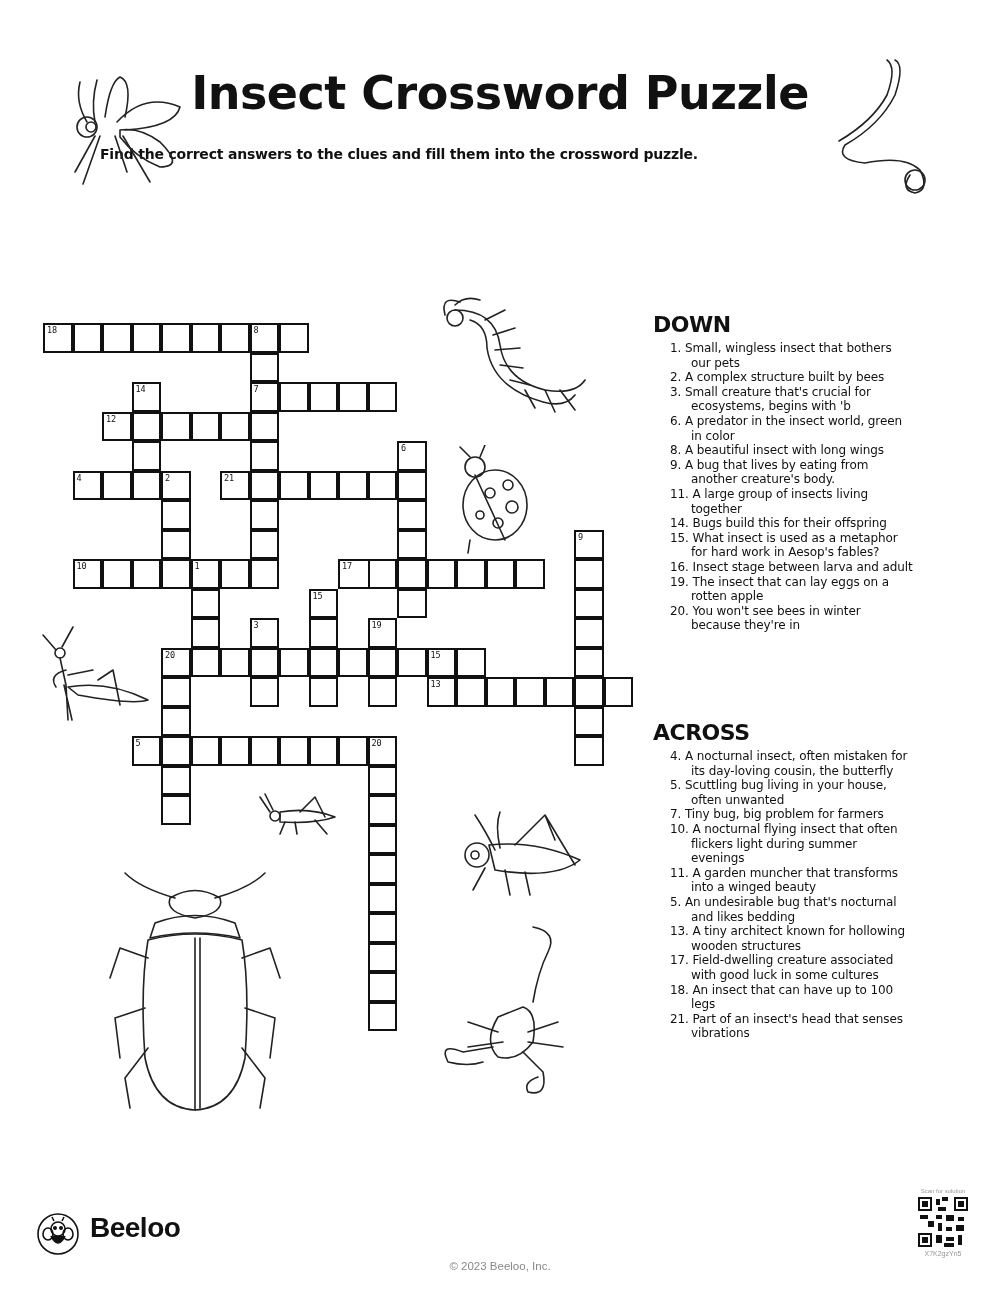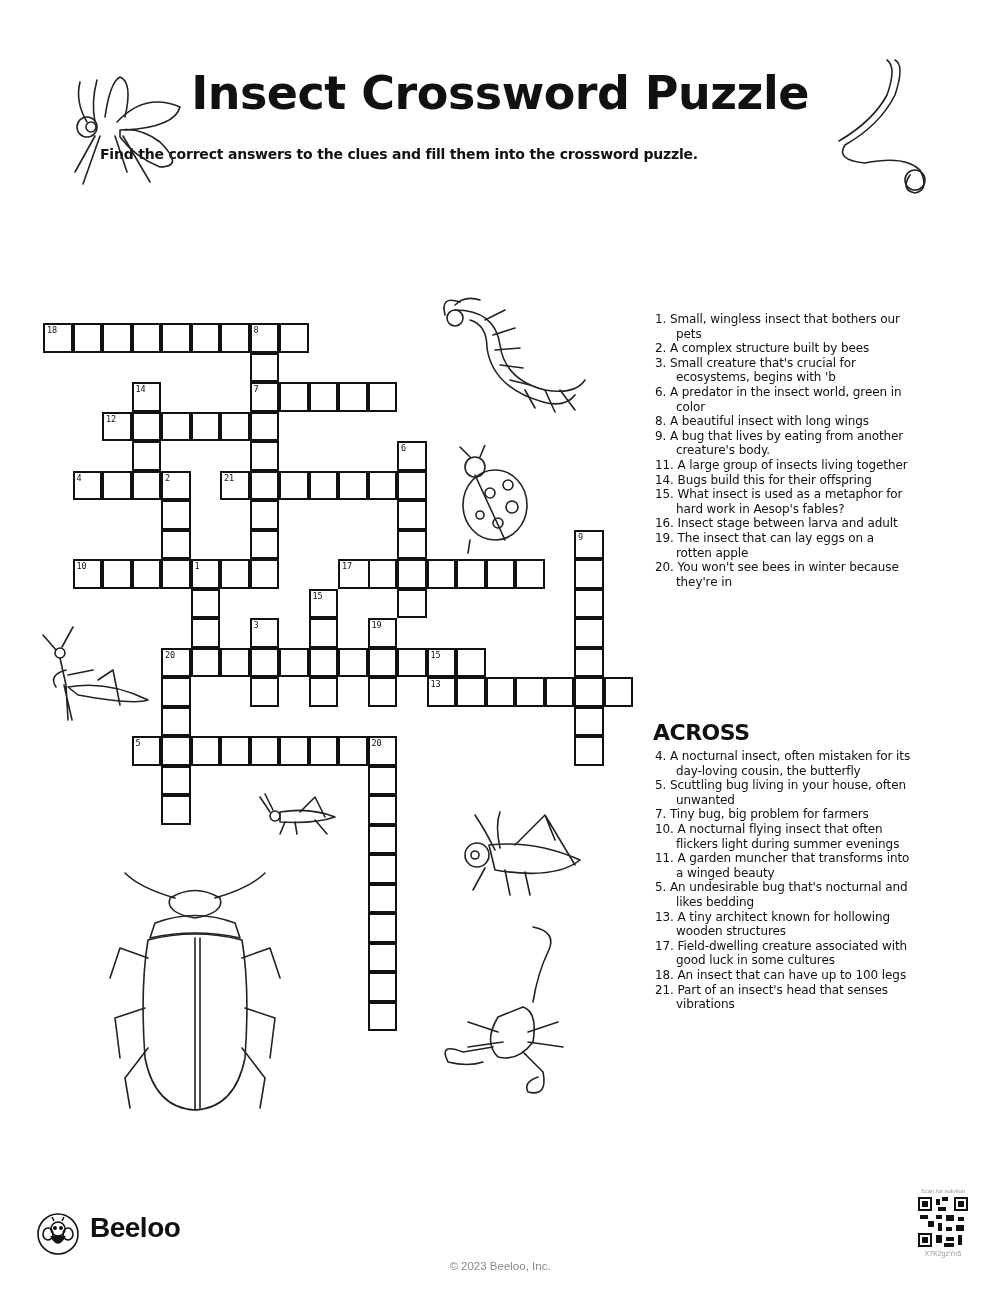--- a/index.html
+++ b/index.html
@@ -5,21 +5,21 @@
   html, body { margin: 0; padding: 0; background: #ffffff; }
   body { width: 1000px; height: 1294px; position: relative; overflow: hidden; font-family: "DejaVu Sans", sans-serif; color: #111; }
   .abs { position: absolute; }
   #title { left: 0; width: 1000px; top: 66px; text-align: center; font-family: "DejaVu Sans", sans-serif; font-weight: bold; font-size: 46px; letter-spacing: -0.5px; color: #111; }
   #subtitle { left: 0; width: 798px; top: 146px; text-align: center; font-size: 14px; font-weight: bold; color: #111; letter-spacing: -0.2px; }
   #grid { left: 12px; top: 0; width: 640px; height: 1100px; }
   .cell { position: absolute; width: 29.5px; height: 29.5px; box-sizing: border-box; border: 2px solid #111; background: #fff; margin-left: -1px; margin-top: -1px; }
   .cell .num { position: absolute; left: 2px; top: 0px; font-family: "DejaVu Sans Mono", monospace; font-size: 8.5px; color: #111; line-height: 10px; }
   .clues { left: 653px; width: 260px; }
   .clues h2 { margin: 0 0 4px 0; font-family: "DejaVu Sans", sans-serif; font-weight: bold; font-size: 22px; letter-spacing: -0.5px; }
-  .clue { font-size: 12px; line-height: 14.6px; margin-left: 0; padding-left: 23px; text-indent: -21px; color: #111; letter-spacing: -0.1px; }
+  .clue { font-size: 12px; line-height: 14.6px; margin-left: 15px; padding-left: 23px; text-indent: -21px; color: #111; letter-spacing: -0.1px; }
   #down { top: 312px; }
   #across { top: 720px; }
   #logo { left: 36px; top: 1212px; display: flex; align-items: flex-start; gap: 10px; }
   #logo-text { font-weight: bold; font-size: 28px; font-family: "Liberation Sans", sans-serif; letter-spacing: -0.5px; }
   #copyright { left: 0; width: 1000px; top: 1260px; text-align: center; font-size: 11.5px; color: #888; font-family: "Liberation Sans", sans-serif; }
   #qr { left: 912px; top: 1188px; width: 62px; text-align: center; }
   #qr-label { font-size: 6px; color: #999; font-family: "Liberation Sans", sans-serif; margin-bottom: 3px; }
   #qr-code { font-size: 7px; color: #999; font-family: "Liberation Sans", sans-serif; margin-top: 3px; }
   svg.art { position: absolute; fill: none; stroke: #222; stroke-width: 1.6; stroke-linecap: round; stroke-linejoin: round; }
 </style>
@@ -258,20 +258,21 @@
     <div class="cell" style="left: 356.5px; top: 825.5px;"></div>
     <div class="cell" style="left: 356.5px; top: 855px;"></div>
     <div class="cell" style="left: 356.5px; top: 884.5px;"></div>
     <div class="cell" style="left: 356.5px; top: 914px;"></div>
     <div class="cell" style="left: 356.5px; top: 943.5px;"></div>
     <div class="cell" style="left: 356.5px; top: 973px;"></div>
     <div class="cell" style="left: 356.5px; top: 1002.5px;"></div>
   </div>
 
 <div id="down" class="abs clues">
+  <h2>DOWN</h2>
   <div id="down-list">
       <div class="clue">1. Small, wingless insect that bothers our pets</div>
       <div class="clue">2. A complex structure built by bees</div>
       <div class="clue">3. Small creature that's crucial for ecosystems, begins with 'b</div>
       <div class="clue">6. A predator in the insect world, green in color</div>
       <div class="clue">8. A beautiful insect with long wings</div>
       <div class="clue">9. A bug that lives by eating from another creature's body.</div>
       <div class="clue">11. A large group of insects living together</div>
       <div class="clue">14. Bugs build this for their offspring</div>
       <div class="clue">15. What insect is used as a metaphor for hard work in Aesop's fables?</div>

